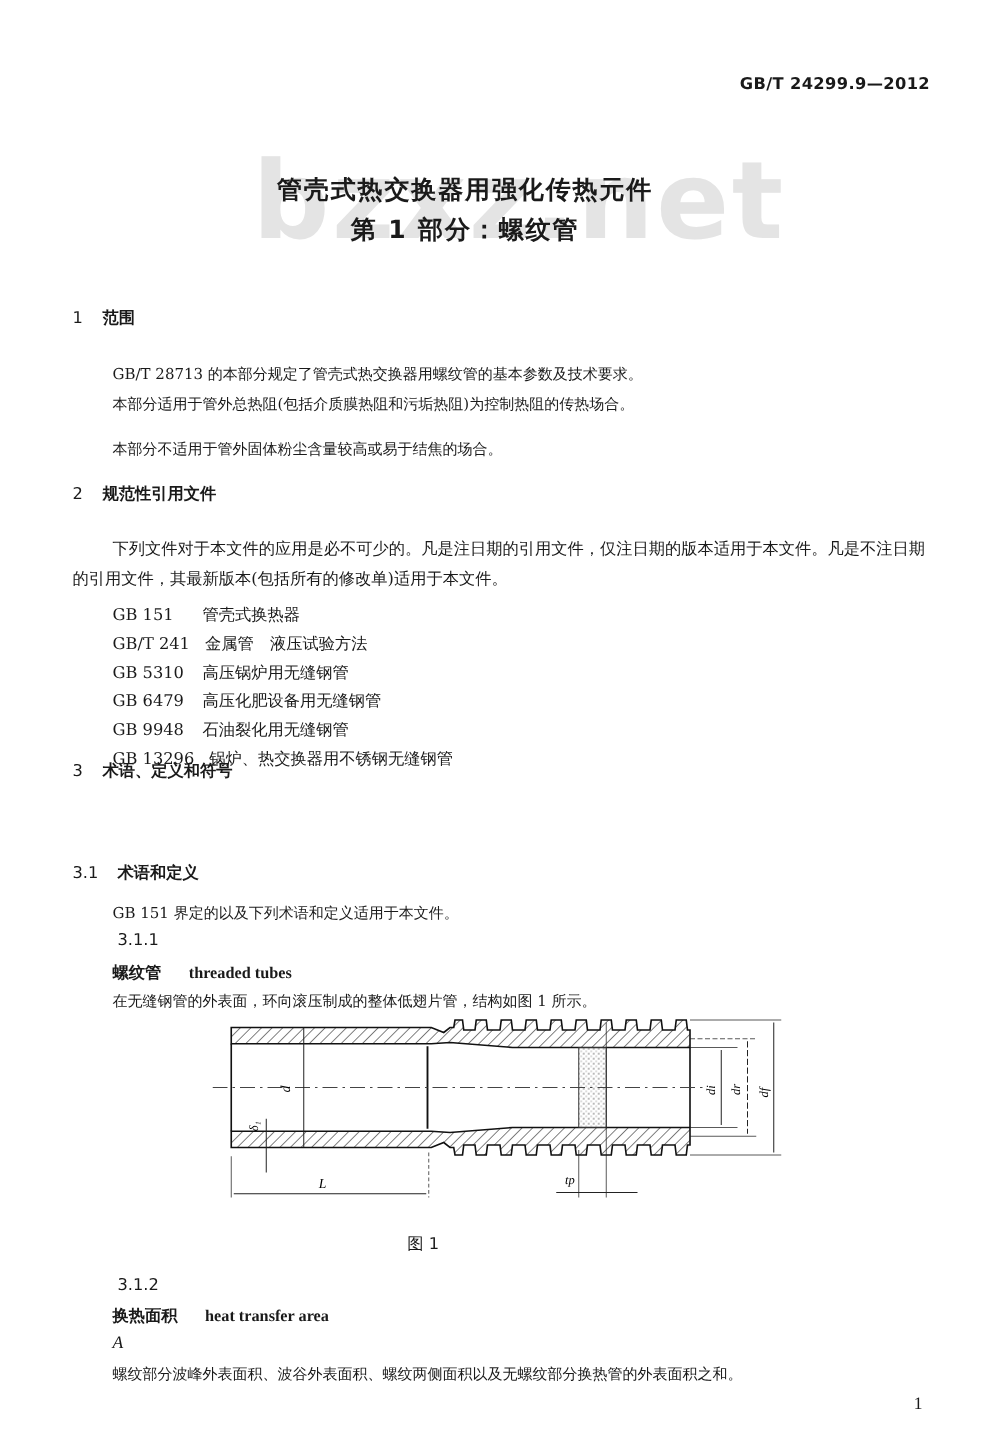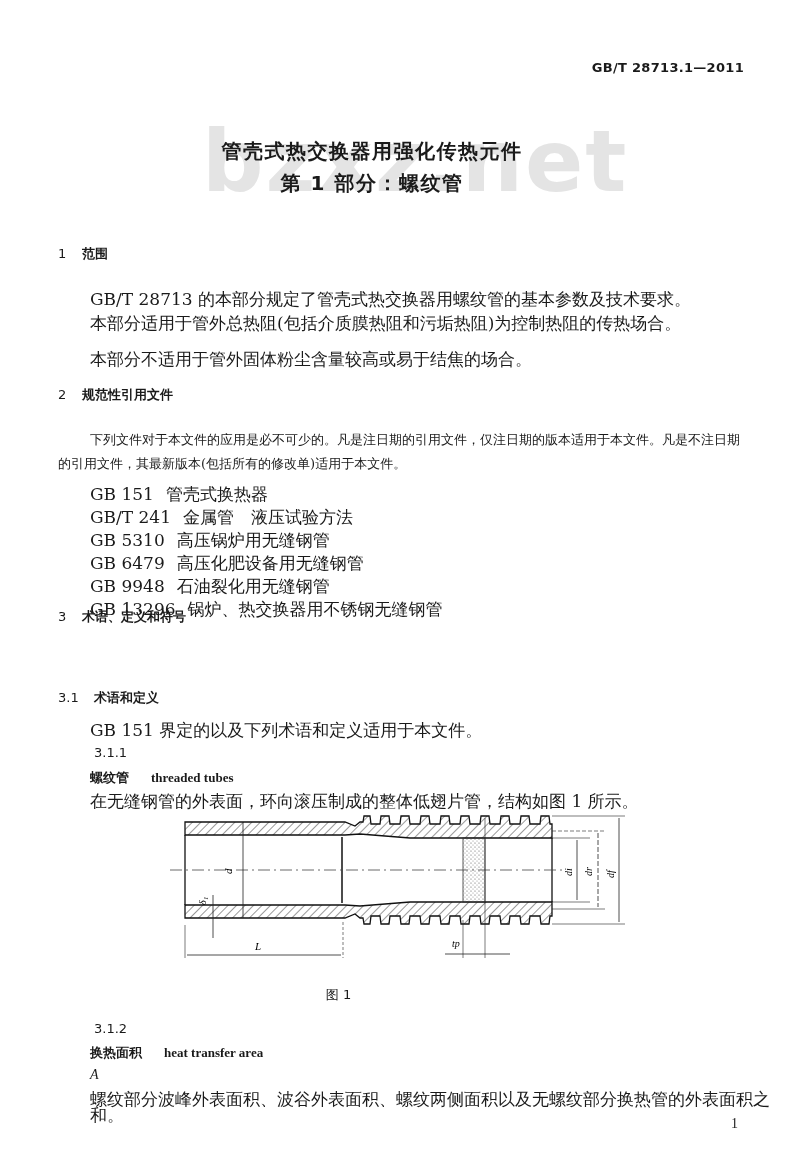--- a/index.html
+++ b/index.html
@@ -24,45 +24,45 @@
     left: 0; width: 744px; text-align: center; z-index: 1;
     font-family: "DejaVu Sans", "Liberation Sans", sans-serif;
     font-weight: bold; font-size: 20px; letter-spacing: 1.5px;
   }
   .h1 {
     left: 58px; font-family: "DejaVu Sans", "Liberation Sans", sans-serif;
     font-size: 13px; font-weight: bold;
   }
   .h1 .num { display: inline-block; width: 24px; font-weight: normal; }
   .para {
-    left: 90px; font-size: 17px; line-height: 16px;
+    left: 90px; font-size: 12px; line-height: 16px;
   }
   .para-full {
     left: 58px; width: 690px; font-size: 13px; line-height: 24px;
     text-indent: 32px;
   }
-  .ref-row { left: 90px; font-size: 17px; }
+  .ref-row { left: 90px; font-size: 13px; }
   .ref-row .code { display: inline-block; min-width: 60px; margin-right: 12px; }
   .clause-no {
     left: 58px; font-family: "DejaVu Sans", "Liberation Sans", sans-serif; font-size: 13px; margin-left: 36px;
   }
   .term { left: 90px; font-size: 13px; font-weight: bold; }
   .term .en { margin-left: 22px; font-family: "Liberation Serif", serif; font-weight: bold; }
   .symbol { left: 90px; font-size: 14px; font-style: italic; font-family: "Liberation Serif", serif; }
   .fig-caption {
     left: 0; width: 677px; text-align: center;
     font-family: "DejaVu Sans", "Liberation Sans", sans-serif; font-size: 13px;
   }
   .page-no { right: 62px; top: 1116px; font-size: 14px; font-family: "Liberation Serif", serif; }
   svg text { font-family: "Liberation Serif", serif; font-style: italic; }
 </style>
 </head>
 <body>
 
-<div class="abs std-no">GB/T 28713.1—2011</div>
+<div class="abs std-no">GB/T 24299.9—2012</div>
 
 <div class="abs watermark">bzxz.net</div>
 
 <div class="abs title" style="top:138px;">管壳式热交换器用强化传热元件</div>
 <div class="abs title" style="top:170px;">第 1 部分：螺纹管</div>
 
 <div class="abs h1" style="top:245px;">
   <span class="num">1</span><span>范围</span>
 </div>
 <div class="abs para" style="top:291px;">GB/T 28713 的本部分规定了管壳式热交换器用螺纹管的基本参数及技术要求。</div>

